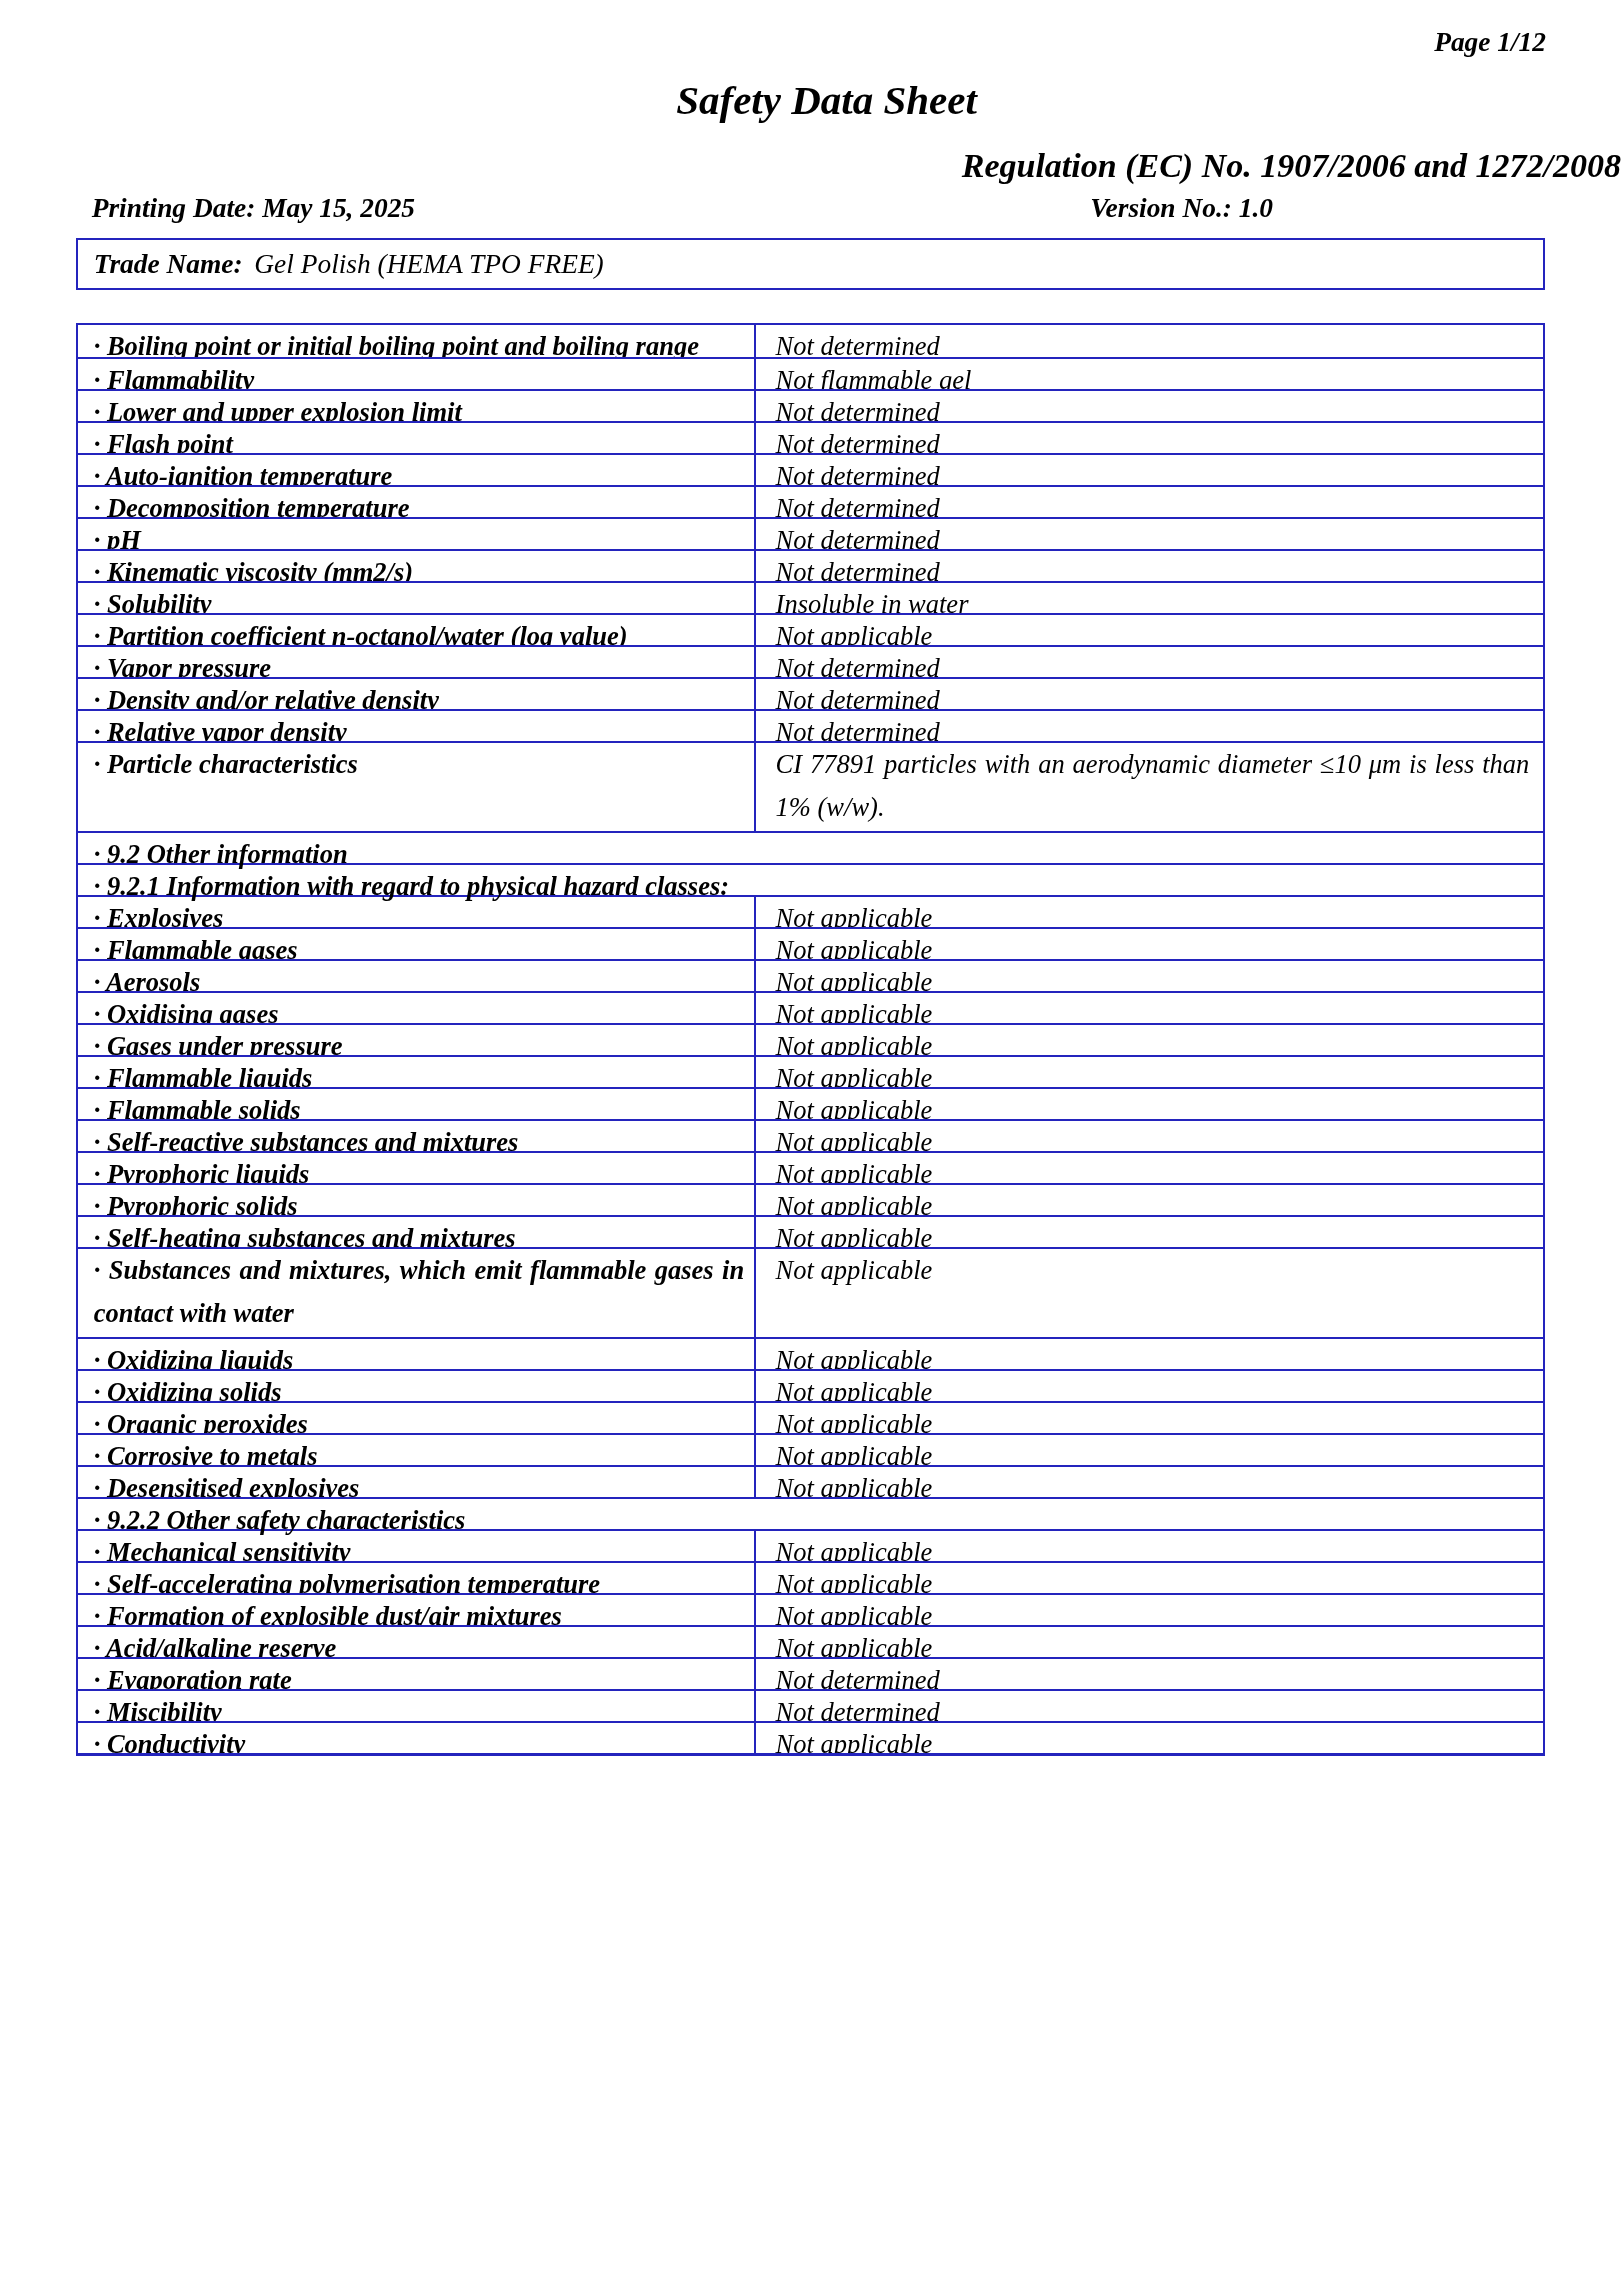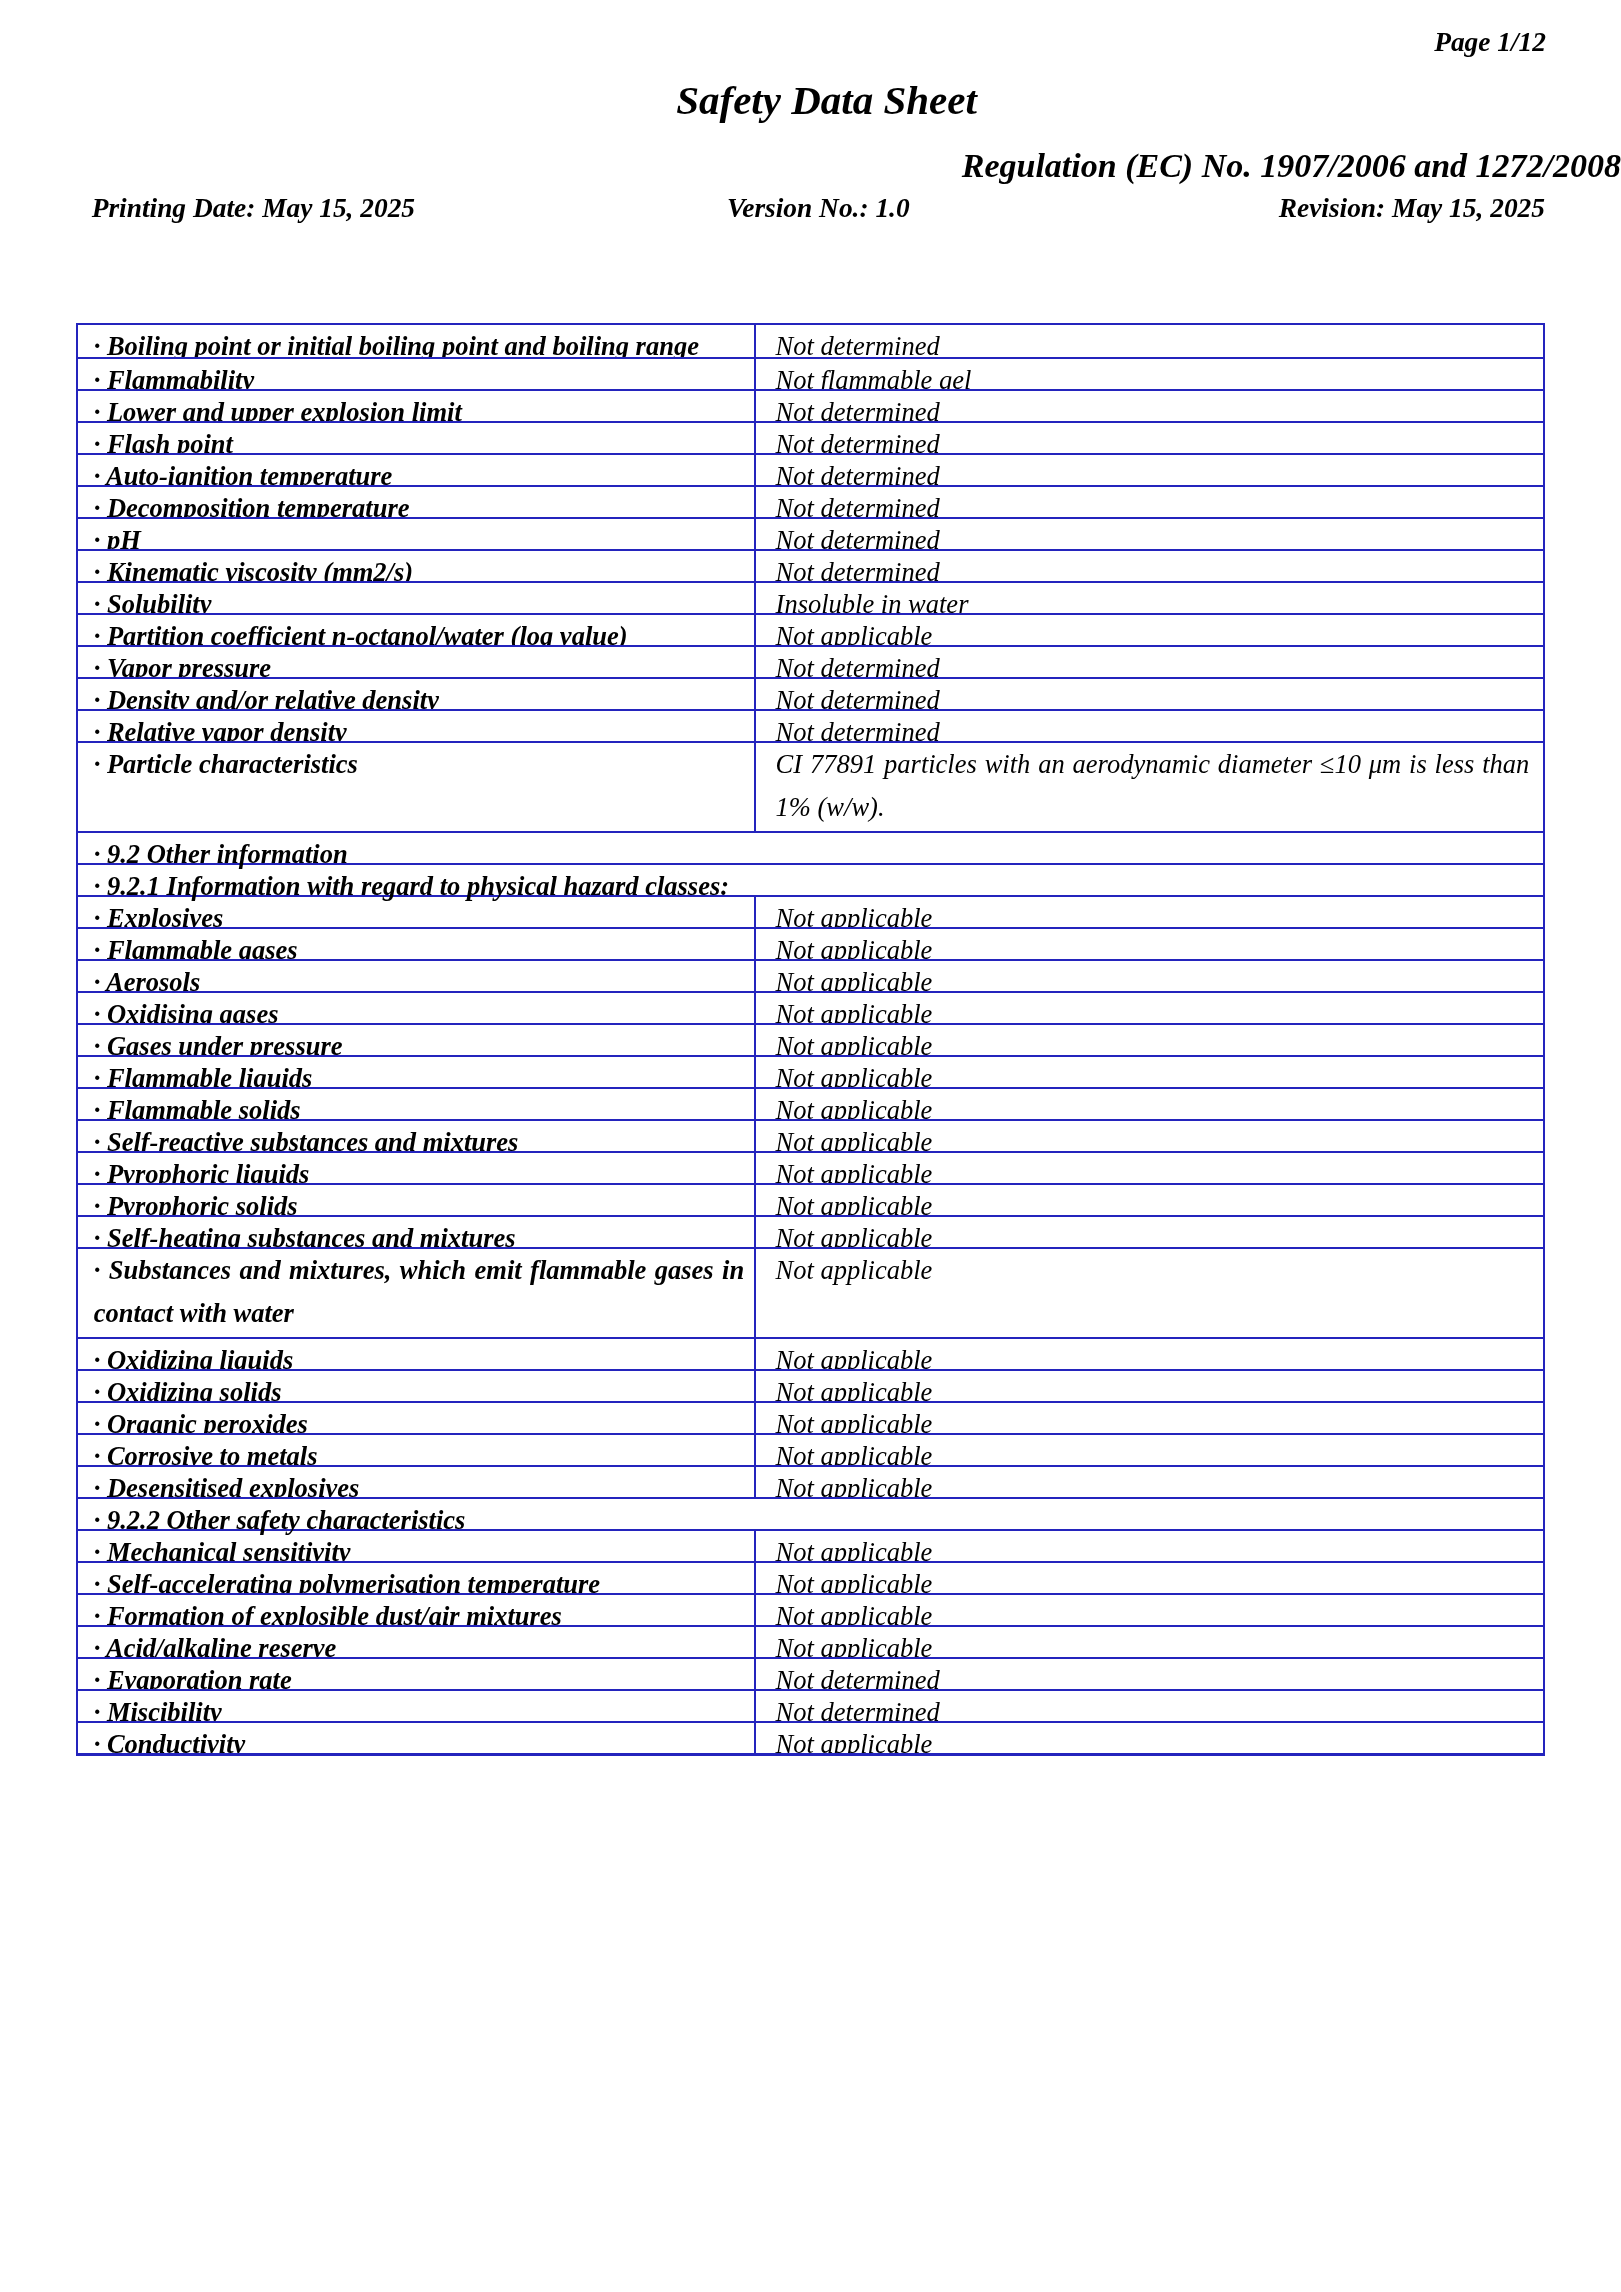--- a/index.html
+++ b/index.html
@@ -67,23 +67,26 @@
 <div class="page">
 
   <div class="page-number">Page  1/12</div>
 
   <div class="doc-title">Safety Data Sheet</div>
   <div class="doc-subtitle">Regulation (EC) No. 1907/2006 and 1272/2008</div>
 
   <div class="meta-row">
     <span class="m-left">Printing Date: May 15, 2025</span>
     <span class="m-center">Version No.: 1.0</span>
-    <span class="m-right">Revision: May 15, 2025</span>
   </div>
 
+  <div class="trade-box">
+    <span class="trade-label">Trade Name:</span>
+    <span class="trade-value">Gel Polish (HEMA TPO FREE)</span>
+  </div>
 
   <div class="sds-table">
       <div class="row">
         <div class="label-cell">· Boiling point or initial boiling point and boiling range</div>
         <div class="value-cell">Not determined</div>
       </div>
       <div class="row">
         <div class="label-cell">· Flammability</div>
         <div class="value-cell">Not flammable gel</div>
       </div>

